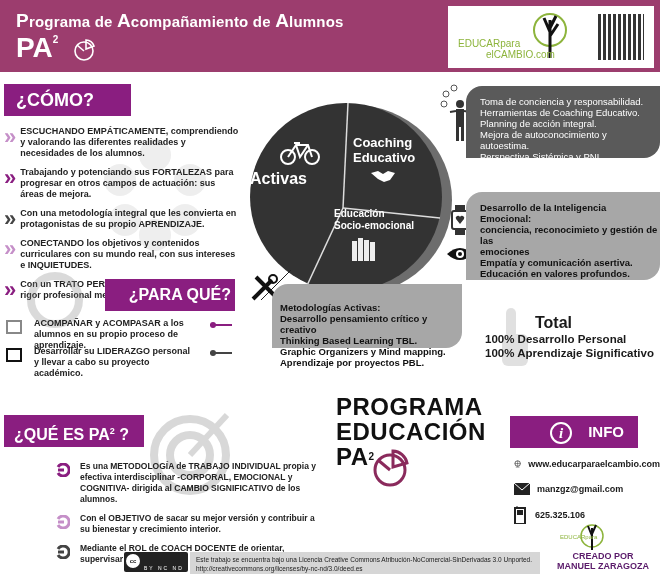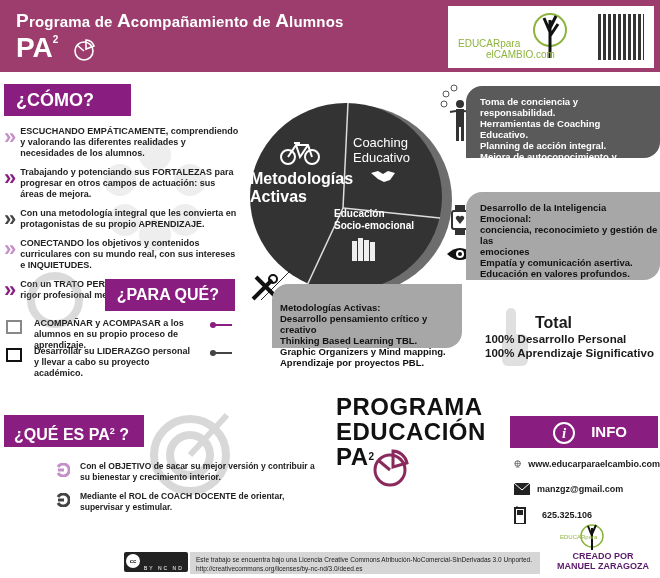--- a/index.html
+++ b/index.html
@@ -9,28 +9,28 @@
 .hdr-title{left:16px;top:10px;color:#fff;font-size:15px;font-weight:bold;letter-spacing:0.2px}
 .hdr-title .big{font-size:19px}
 .hdr-pa{left:16px;top:32px;color:#fff;font-size:28px;font-weight:bold}
 .hdr-pa sup{font-size:10px;vertical-align:top;position:relative;top:2px}
 .logo-box{left:448px;top:6px;width:206px;height:62px;background:#fff}
 .logo-text{position:absolute;left:10px;top:32px;font-size:10px;color:#8db43c;line-height:11px}
 .qr{position:absolute;left:150px;top:8px;width:46px;height:46px;background:
 repeating-linear-gradient(90deg,#111 0 3px,#fff 3px 5px),#111;opacity:.85}
 .section-bar{background:#8a1e80;color:#fff;font-weight:bold;height:32px;line-height:32px}
 .como{left:4px;top:84px;width:127px;padding-left:12px;font-size:18px}
-.para{left:105px;top:279px;width:130px;text-align:right;padding-right:16px;font-size:16px}
+.para{left:105px;top:279px;width:130px;text-align:right;padding-right:4px;font-size:16px}
 .quees{left:4px;top:415px;width:140px;padding-left:10px;font-size:16px}
-.info{left:510px;top:416px;width:148px;font-size:15px;text-align:right;padding-right:31px}
+.info{left:510px;top:416px;width:128px;font-size:15px;text-align:right;padding-right:14px}
 .bullet{font-size:9px;font-weight:bold;line-height:11px;color:#222}
 .chev{font-size:22px;font-weight:bold;line-height:22px;letter-spacing:-8px}
 .chev.c1{color:#c58fc8}.chev.c2{color:#8a1e80}.chev.c3{color:#444}
 .pie-wrap{left:246px;top:100px;width:200px;height:200px}
-.callout-dark{background:#5a5a5a;color:#fff;font-size:9.5px;font-weight:bold;line-height:11px;padding:10px 10px 10px 14px;border-radius:16px 0 16px 0}
+.callout-dark{background:#5a5a5a;color:#fff;font-size:9.5px;font-weight:normal;line-height:11px;padding:10px 10px 10px 14px;border-radius:16px 0 16px 0}
 .callout-light{background:#a7a7a7;color:#111;font-size:9.5px;font-weight:bold;line-height:11px;padding:10px 1px 10px 14px;border-radius:16px 0 16px 0}
 .check{width:16px;height:14px;border:2px solid #888}
 .check.dark{border-color:#111}
 .dot-line{width:22px;height:2px}
 .dot-line::before{content:"";position:absolute;left:0;top:-2px;width:6px;height:6px;border-radius:50%;background:inherit}
 .total-title{font-size:16px;font-weight:bold}
 .total-line{font-size:11.5px;font-weight:bold}
 .prog{font-size:24px;font-weight:bold;line-height:25px;letter-spacing:.5px;color:#111}
 .prog sup{font-size:10px;vertical-align:top}
 .info-item{font-size:9px;font-weight:bold}
@@ -108,24 +108,23 @@
     <line x1="97" y1="108" x2="194" y2="118" stroke="#ddd" stroke-width="1.5"></line>
     <line x1="97" y1="108" x2="58" y2="192" stroke="#ddd" stroke-width="1.5"></line>
     <line x1="15" y1="200" x2="45" y2="170" stroke="#222" stroke-width="1"></line>
   </svg>
   <svg class="abs" style="left:34px;top:40px" width="40" height="26" viewBox="0 0 40 26">
     <circle cx="8" cy="17" r="7" fill="none" stroke="#fff" stroke-width="2"></circle>
     <circle cx="32" cy="17" r="7" fill="none" stroke="#fff" stroke-width="2"></circle>
     <path d="M8 17 L16 5 L28 5 L32 17 M16 5 L20 17 L28 5 M14 3 L20 3" fill="none" stroke="#fff" stroke-width="2"></path>
   </svg>
   <div class="abs" style="left:4px;top:70px;color:#fff;font-weight:bold;font-size:16px;line-height:18px">
-    <div>Metodologías</div>
     <div>Activas</div>
   </div>
-  <div class="abs" style="left:107px;top:35px;color:#fff;font-weight:normal;font-size:13px;line-height:15px">
+  <div class="abs" style="left:107px;top:35px;color:#fff;font-weight:bold;font-size:13px;line-height:15px">
     <div>Coaching</div>
     <div>Educativo</div>
   </div>
   <svg class="abs" style="left:124px;top:68px" width="26" height="16" viewBox="0 0 26 16">
     <path d="M1 5 L8 3 L13 6 L18 3 L25 5 L20 12 L14 14 L8 11 Z" fill="#fff"></path>
   </svg>
   <div class="abs" style="left:88px;top:108px;color:#fff;font-weight:bold;font-size:10px;line-height:12px">
     <div>Educación</div>
     <div>Socio-emocional</div>
   </div>
@@ -219,20 +218,27 @@
   <circle cx="45" cy="50" r="20" fill="none" stroke="#666" stroke-width="8"></circle>
   <path d="M45 50 L82 10" stroke="#666" stroke-width="6"></path>
 </svg>
 <div class="abs section-bar quees">
   <span>¿QUÉ ES  PA</span><sup style="font-size:9px">2</sup><span> ?</span>
 </div>
 
 <div class="abs" style="left:56px;top:461px;width:260px">
   <div style="display:flex;gap:10px;margin-bottom:8px">
     <svg width="14" height="14" viewBox="0 0 14 14" style="flex:none;margin-top:2px">
+        <path d="M2 4 A6 6 0 1 1 2 10" fill="none" stroke="#8a1e80" stroke-width="3"></path>
+        <path d="M2 7 L8 7" stroke="#8a1e80" stroke-width="3"></path>
+      </svg>
+    <span class="bullet" style="font-size:8.5px">Es una METODOLOGÍA de TRABAJO INDIVIDUAL propia y efectiva interdisciplinar -CORPORAL, EMOCIONAL y COGNITIVA- dirigida al CAMBIO SIGNIFICATIVO de los alumnos.</span>
+  </div>
+  <div style="display:flex;gap:10px;margin-bottom:8px">
+    <svg width="14" height="14" viewBox="0 0 14 14" style="flex:none;margin-top:2px">
         <path d="M2 4 A6 6 0 1 1 2 10" fill="none" stroke="#c58fc8" stroke-width="3"></path>
         <path d="M2 7 L8 7" stroke="#c58fc8" stroke-width="3"></path>
       </svg>
     <span class="bullet" style="font-size:8.5px">Con el OBJETIVO de sacar su mejor versión y contribuir a su bienestar y crecimiento interior.</span>
   </div>
   <div style="display:flex;gap:10px">
     <svg width="14" height="14" viewBox="0 0 14 14" style="flex:none;margin-top:2px">
         <path d="M2 4 A6 6 0 1 1 2 10" fill="none" stroke="#444" stroke-width="3"></path>
         <path d="M2 7 L8 7" stroke="#444" stroke-width="3"></path>
       </svg>
@@ -262,21 +268,21 @@
       </svg>
     <span class="info-item">www.educarparaelcambio.com</span>
   </div>
   <div style="display:flex;align-items:center;gap:7px;margin-bottom:11px">
     <svg width="16" height="12" viewBox="0 0 16 12">
         <rect x="0" y="0" width="16" height="12" fill="#222"></rect>
         <path d="M0 0 L8 7 L16 0" stroke="#fff" fill="none"></path>
       </svg>
     <span class="info-item">manzgz@gmail.com</span>
   </div>
-  <div style="display:flex;align-items:center;gap:16px">
+  <div style="display:flex;align-items:center;gap:9px">
     <svg width="12" height="18" viewBox="0 0 12 18">
         <rect x="1" y="2" width="10" height="16" fill="none" stroke="#222" stroke-width="2"></rect>
         <rect x="3" y="4" width="6" height="5" fill="#222"></rect>
         <line x1="3" y1="0" x2="3" y2="3" stroke="#222"></line>
       </svg>
     <span class="info-item">625.325.106</span>
   </div>
 </div>
 
 <svg class="abs" style="left:574px;top:522px" width="36" height="30" viewBox="0 0 36 30">

